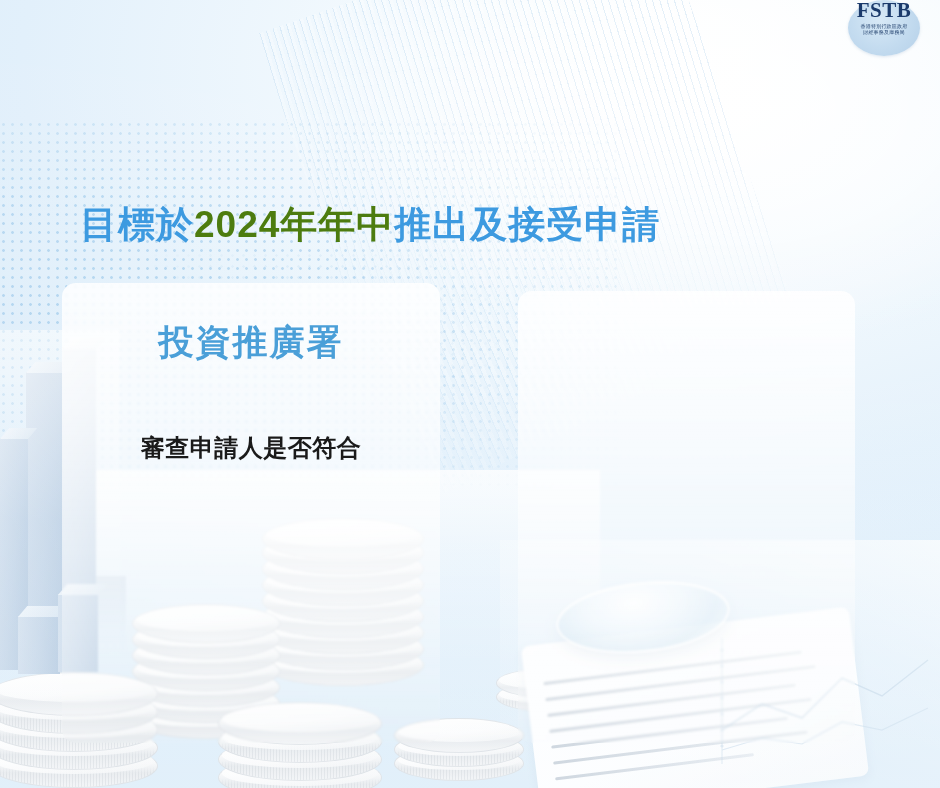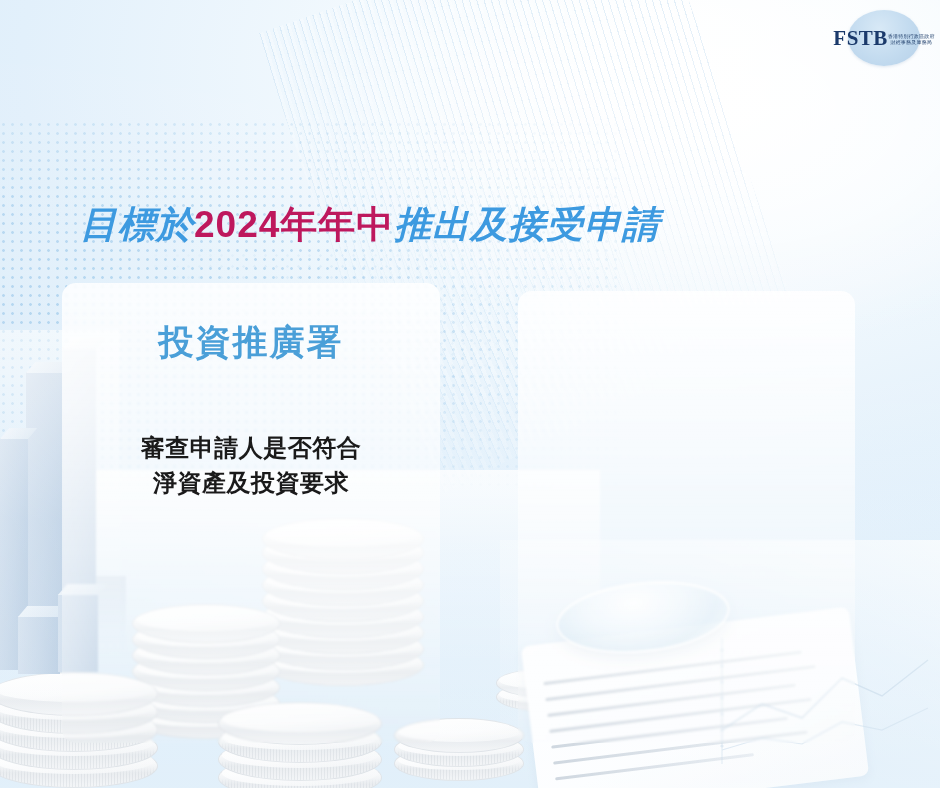--- a/index.html
+++ b/index.html
@@ -184,24 +184,24 @@
   
   .bg-wash {
     background: linear-gradient(180deg, rgba(255,255,255,0.0) 0%, rgba(255,255,255,0.10) 48%, rgba(248,252,255,0.22) 76%, rgba(255,255,255,0.30) 100%);
   }
 
   
   .content { position: relative; z-index: 5; width: 100%; height: 100%; }
 
   
   .logo {
-    position: absolute; right: 20px; top: 10px;
+    position: absolute; right: 20px; top: 0;
     width: 72px; height: 56px;
-    display: flex; 
-    align-items: center; justify-content: center;
+    display: flex; flex-direction: column;
+    align-items: center; 
     border-radius: 50%;
     background: radial-gradient(circle at 44% 34%, rgba(214,232,246,0.95) 0%, rgba(190,216,238,0.90) 52%, rgba(168,200,228,0.85) 100%);
     box-shadow: 0 1px 3px rgba(90,130,170,0.18);
   }
   .logo-mark {
     font-family: "Liberation Serif", "DejaVu Serif", serif;
     font-weight: 700;
     font-size: 21px;
     letter-spacing: .5px;
     color: #1b3a6b;
@@ -230,22 +230,22 @@
 
   
   .subtitle {
     position: absolute; left: 80px; top: 204px;
     font-size: 37px;
     font-weight: 700;
     letter-spacing: 1px;
     line-height: 1.15;
     white-space: nowrap;
   }
-  .sub-blue   { color: #3d9ae0; font-style: italic; }
-  .sub-accent { color: #be185d; }
+  .sub-blue   { color: #3d9ae0; }
+  .sub-accent { color: #4d7c0f; }
 
   
   .card {
     position: absolute;
     border-radius: 14px;
     background: linear-gradient(180deg, rgba(255,255,255,0.86) 0%, rgba(255,255,255,0.70) 28%, rgba(255,255,255,0.50) 58%, rgba(255,255,255,0.26) 82%, rgba(255,255,255,0.06) 100%);
     -webkit-backdrop-filter: blur(1px);
             backdrop-filter: blur(1px);
   }
   .card-left  { left: 62px;  top: 283px; width: 378px; height: 460px; }
@@ -397,21 +397,20 @@
       </div>
     </div>
 
 
     <div class="subtitle"><span class="sub-blue">目標於</span><span class="sub-accent">2024年年中</span><span class="sub-blue">推出及接受申請</span></div>
 
     <div class="card card-left">
       <div class="card-title">投資推廣署</div>
       <div class="card-body">
         <span class="ln">審查申請人是否符合</span>
-        <span class="ln">淨資產及投資要求</span>
       </div>
     </div>
 
     <div class="card card-right">
     </div>
 
   </div>
 </div>
 
 </body></html>

